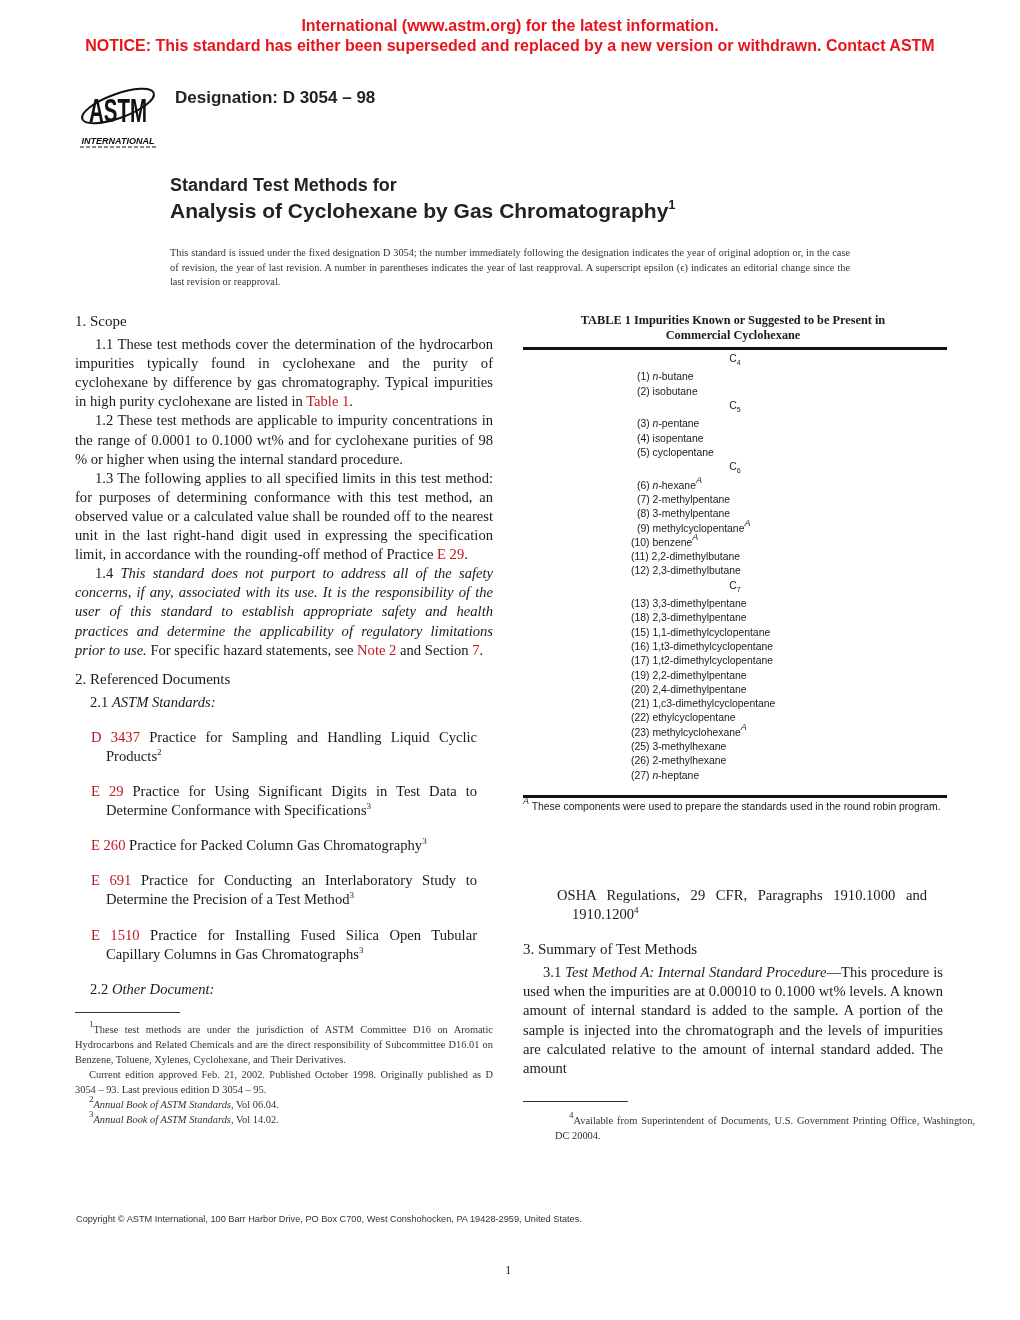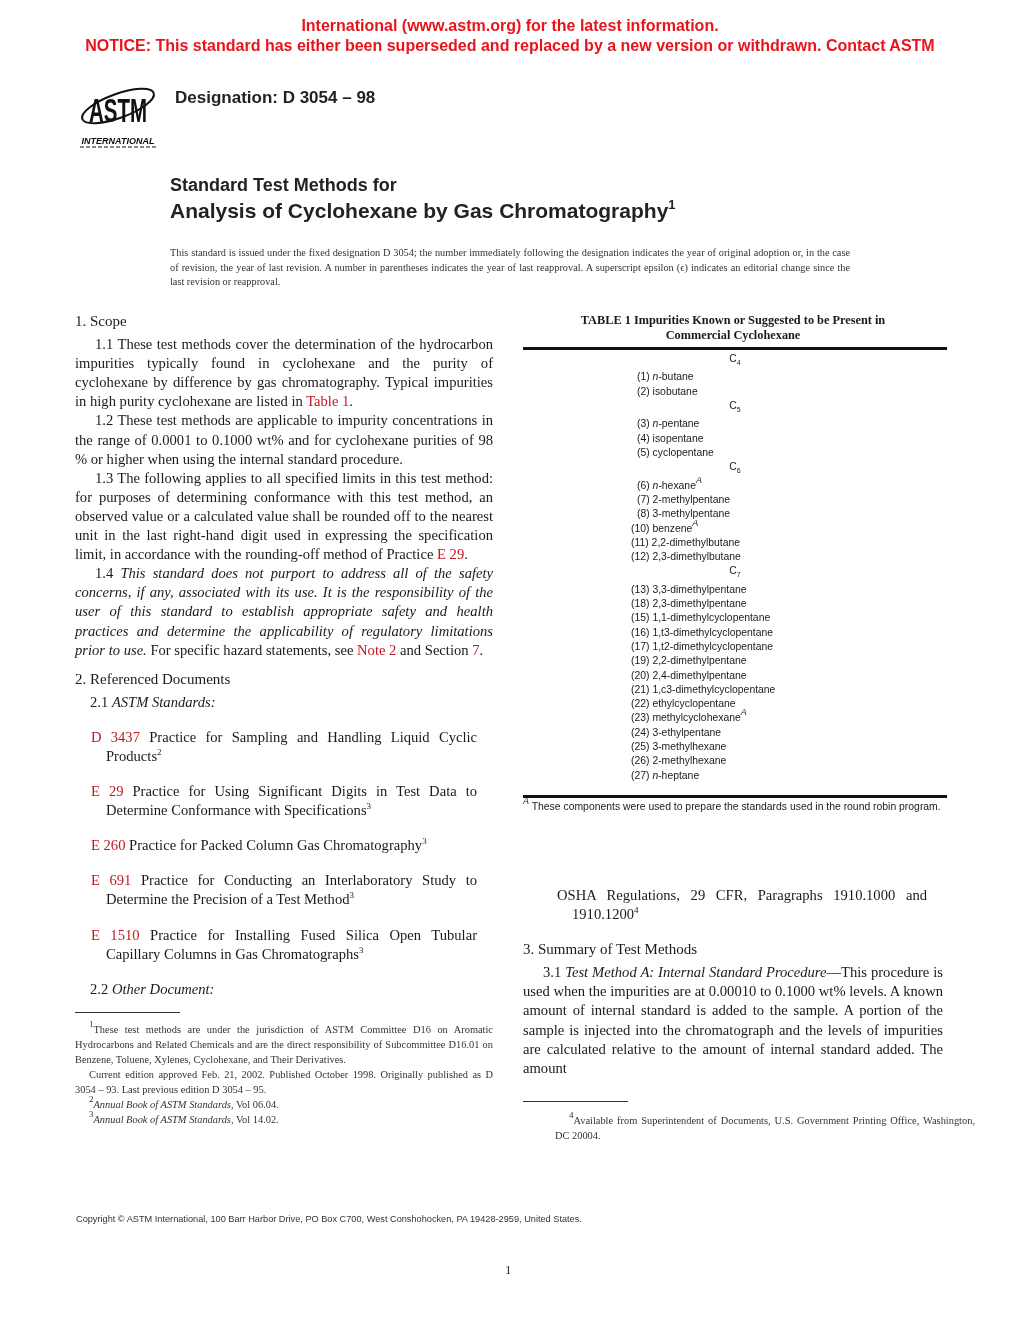--- a/index.html
+++ b/index.html
@@ -95,35 +95,35 @@
     <div class="row"><span style="margin-left:0">(1)</span> <span class="it">n</span><span>-butane</span><sup class="s it"></sup></div>
     <div class="row"><span style="margin-left:0">(2)</span> <span class="it"></span><span>isobutane</span><sup class="s it"></sup></div>
     <div class="grp"><span>C</span><sub>5</sub></div>
     <div class="row"><span style="margin-left:0">(3)</span> <span class="it">n</span><span>-pentane</span><sup class="s it"></sup></div>
     <div class="row"><span style="margin-left:0">(4)</span> <span class="it"></span><span>isopentane</span><sup class="s it"></sup></div>
     <div class="row"><span style="margin-left:0">(5)</span> <span class="it"></span><span>cyclopentane</span><sup class="s it"></sup></div>
     <div class="grp"><span>C</span><sub>6</sub></div>
     <div class="row"><span style="margin-left:0">(6)</span> <span class="it">n</span><span>-hexane</span><sup class="s it">A</sup></div>
     <div class="row"><span style="margin-left:0">(7)</span> <span class="it"></span><span>2-methylpentane</span><sup class="s it"></sup></div>
     <div class="row"><span style="margin-left:0">(8)</span> <span class="it"></span><span>3-methylpentane</span><sup class="s it"></sup></div>
+    <div class="row"><span style="margin-left:0">(9)</span> <span class="it"></span><span>methylcyclopentane</span><sup class="s it">A</sup></div>
     <div class="row"><span style="margin-left:-6px">(10)</span> <span class="it"></span><span>benzene</span><sup class="s it">A</sup></div>
     <div class="row"><span style="margin-left:-6px">(11)</span> <span class="it"></span><span>2,2-dimethylbutane</span><sup class="s it"></sup></div>
     <div class="row"><span style="margin-left:-6px">(12)</span> <span class="it"></span><span>2,3-dimethylbutane</span><sup class="s it"></sup></div>
     <div class="grp"><span>C</span><sub>7</sub></div>
     <div class="row"><span style="margin-left:-6px">(13)</span> <span class="it"></span><span>3,3-dimethylpentane</span><sup class="s it"></sup></div>
     <div class="row"><span style="margin-left:-6px">(18)</span> <span class="it"></span><span>2,3-dimethylpentane</span><sup class="s it"></sup></div>
     <div class="row"><span style="margin-left:-6px">(15)</span> <span class="it"></span><span>1,1-dimethylcyclopentane</span><sup class="s it"></sup></div>
     <div class="row"><span style="margin-left:-6px">(16)</span> <span class="it"></span><span>1,t3-dimethylcyclopentane</span><sup class="s it"></sup></div>
     <div class="row"><span style="margin-left:-6px">(17)</span> <span class="it"></span><span>1,t2-dimethylcyclopentane</span><sup class="s it"></sup></div>
     <div class="row"><span style="margin-left:-6px">(19)</span> <span class="it"></span><span>2,2-dimethylpentane</span><sup class="s it"></sup></div>
     <div class="row"><span style="margin-left:-6px">(20)</span> <span class="it"></span><span>2,4-dimethylpentane</span><sup class="s it"></sup></div>
     <div class="row"><span style="margin-left:-6px">(21)</span> <span class="it"></span><span>1,c3-dimethylcyclopentane</span><sup class="s it"></sup></div>
     <div class="row"><span style="margin-left:-6px">(22)</span> <span class="it"></span><span>ethylcyclopentane</span><sup class="s it"></sup></div>
     <div class="row"><span style="margin-left:-6px">(23)</span> <span class="it"></span><span>methylcyclohexane</span><sup class="s it">A</sup></div>
-    <div class="row"><span style="margin-left:-6px">(24)</span> <span class="it"></span><span>3-ethylpentane</span><sup class="s it"></sup></div>
     <div class="row"><span style="margin-left:-6px">(25)</span> <span class="it"></span><span>3-methylhexane</span><sup class="s it"></sup></div>
     <div class="row"><span style="margin-left:-6px">(26)</span> <span class="it"></span><span>2-methylhexane</span><sup class="s it"></sup></div>
     <div class="row"><span style="margin-left:-6px">(27)</span> <span class="it">n</span><span>-heptane</span><sup class="s it"></sup></div>
   </div>
 <div class="abs trule" style="top:795px;"></div>
 <div class="abs tfoot"><sup class="s it">A</sup><span> These components were used to prepare the standards used in the round robin program.</span></div>
 
 <div class="abs col colR" style="top:870px;">
   <p class="ref" style="padding-left:33px;text-indent:-15px;"><span>OSHA Regulations, 29 CFR, Paragraphs 1910.1000 and 1910.1200</span><sup class="s">4</sup></p>
   <div class="h" style="margin-top:12px">3.  Summary of Test Methods</div>

